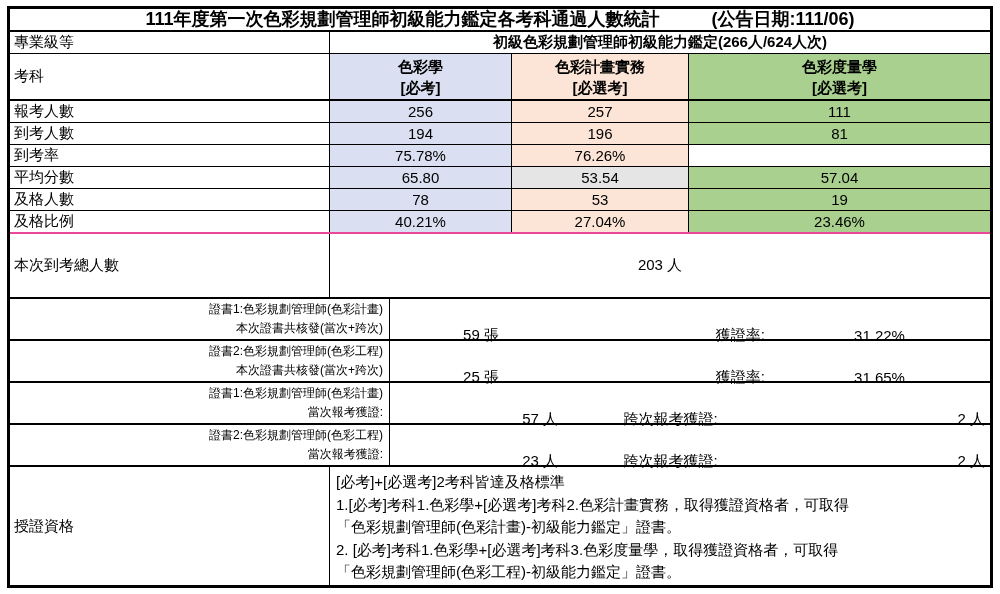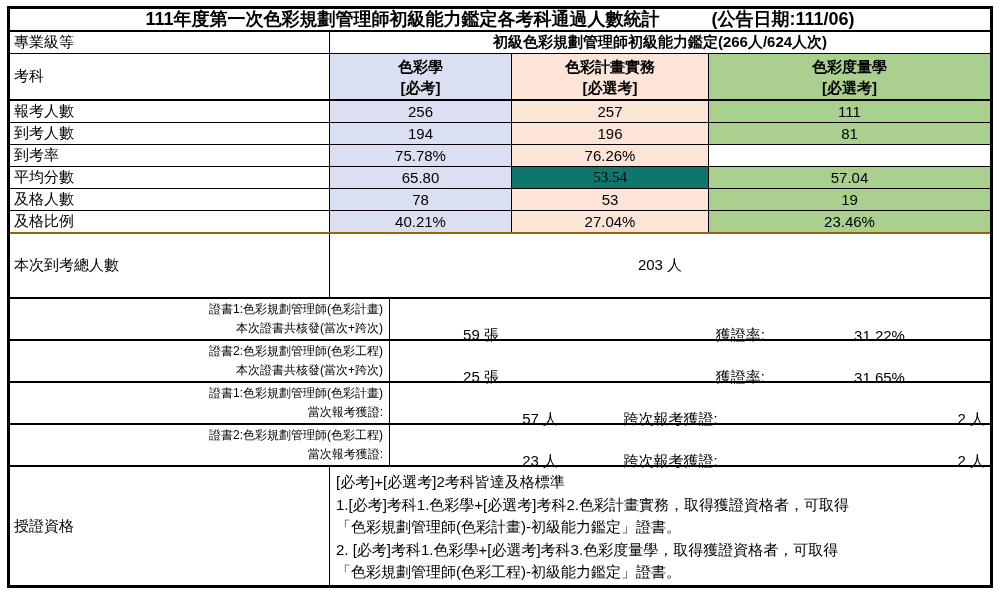--- a/index.html
+++ b/index.html
@@ -11,31 +11,31 @@
     border:3px solid #000; background:#fff;
     display:flex; flex-direction:column;
   }
   .row{ display:flex; flex-direction:row; width:100%; }
 
   
   .r-title   { height:23px; border-bottom:2px solid #000; }
   .r-level   { height:22px; border-bottom:1px solid #000; }
   .r-header  { height:47px; border-bottom:2px solid #000; }
   .r-metric  { height:22px; border-bottom:1px solid #000; }
-  .r-metric-last{ height:23px; border-bottom:2px solid #a16207; }
+  .r-metric-last{ height:23px; border-bottom:2px solid #ec4899; }
   .r-total   { height:65px; border-bottom:2px solid #000; }
   .r-cert    { height:42px; border-bottom:2px solid #000; }
   .r-qual    { flex:1; }
 
   
   .c-label { width:320px; border-right:1px solid #000; display:flex; align-items:center; padding-left:4px; }
   .c-label-right{ width:380px; border-right:1px solid #000; display:flex; flex-direction:column;
                   justify-content:center; align-items:flex-end; padding-right:6px; line-height:19px; font-size:12px; }
   .c1 { width:182px; border-right:1px solid #000; }
-  .c2 { width:197px; border-right:1px solid #000; }
+  .c2 { width:177px; border-right:1px solid #000; }
   .c3 { flex:1; }
   .cell-center{ display:flex; align-items:center; justify-content:center; text-align:center; }
   .merged { flex:1; display:flex; align-items:center; justify-content:center; }
 
   .title-row{ align-items:center; justify-content:center; gap:52px; font-weight:bold; font-size:18px; line-height:21px; }
   .level-value{ font-weight:bold; }
   .hdr-cell{ display:flex; flex-direction:column; align-items:center; justify-content:center;
              font-weight:bold; line-height:21px; }
 
   
@@ -95,21 +95,21 @@
     <div class="c3 cell-center" style="background-color: rgb(169, 208, 142);">81</div>
   </div>
   <div class="row r-metric">
     <div class="c-label">到考率</div>
     <div class="c1 cell-center" style="background-color: rgb(218, 224, 241);">75.78%</div>
     <div class="c2 cell-center" style="background-color: rgb(252, 228, 214);">76.26%</div>
   </div>
   <div class="row r-metric">
     <div class="c-label">平均分數</div>
     <div class="c1 cell-center" style="background-color: rgb(218, 224, 241);">65.80</div>
-    <div class="c2 cell-center" style="background-color: #0f766e; font-family: Liberation Serif, serif;">53.54</div>
+    <div class="c2 cell-center" style="background-color: #e5e5e5;">53.54</div>
     <div class="c3 cell-center" style="background-color: rgb(169, 208, 142);">57.04</div>
   </div>
   <div class="row r-metric">
     <div class="c-label">及格人數</div>
     <div class="c1 cell-center" style="background-color: rgb(218, 224, 241);">78</div>
     <div class="c2 cell-center" style="background-color: rgb(252, 228, 214);">53</div>
     <div class="c3 cell-center" style="background-color: rgb(169, 208, 142);">19</div>
   </div>
   <div class="row r-metric-last">
     <div class="c-label">及格比例</div>

